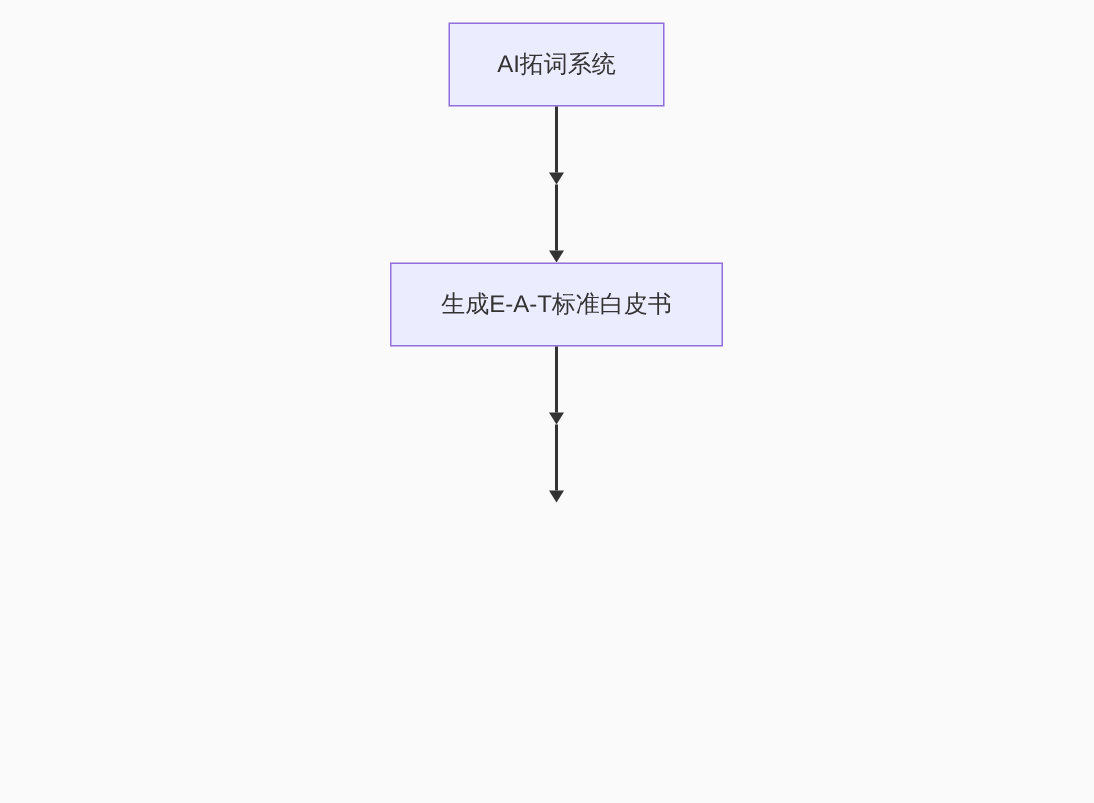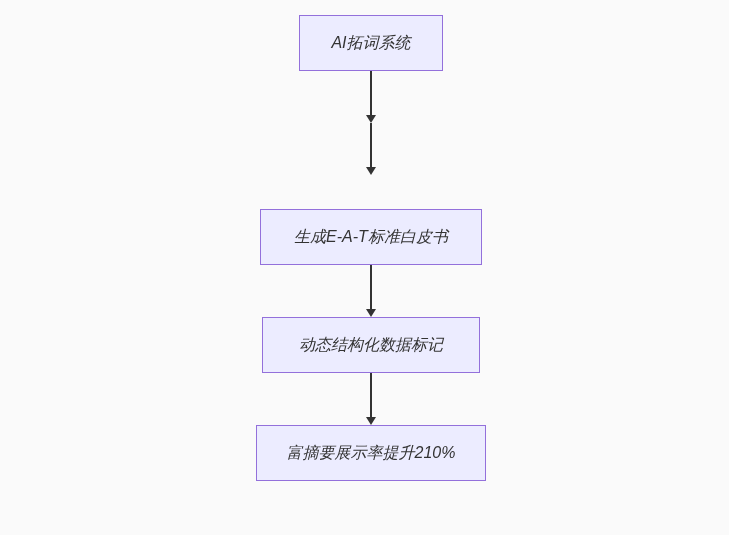--- a/index.html
+++ b/index.html
@@ -14,21 +14,20 @@
     width: 729px;
     height: 535px;
     background: var(--background);
     overflow: hidden;
     font-family: "Liberation Sans", "DejaVu Sans", sans-serif;
   }
   .canvas {
     position: relative;
     width: 729px;
     height: 535px;
-    font-style: italic;
   }
   .flowchart {
     position: absolute;
     top: 15px;
     left: 371px;
     transform: translateX(-50%);
     display: flex;
     flex-direction: column;
     align-items: center;
   }
@@ -39,21 +38,21 @@
     color: var(--text-color);
     font-size: 16px;
     display: flex;
     align-items: center;
     justify-content: center;
     text-align: center;
     white-space: nowrap;
   }
   .node.n1 { width: 144px; }
   .node.n2 { width: 193px; }
-  .node.n3 { width: 222px; margin-top: 34px; }
+  .node.n3 { width: 222px; }
   .node.n4 { width: 218px; }
   .node.n5 { width: 230px; }
   .connector {
     height: 52px;
     display: flex;
     flex-direction: column;
     align-items: center;
   }
   .connector .line {
     width: 2px;
@@ -87,23 +86,21 @@
       <div class="arrowhead"></div>
     </div>
 
     <div class="node n3">生成E-A-T标准白皮书</div>
 
     <div class="connector">
       <div class="line"></div>
       <div class="arrowhead"></div>
     </div>
 
-    <div class="node n4">动态结构化数据标记</div>
 
     <div class="connector">
       <div class="line"></div>
       <div class="arrowhead"></div>
     </div>
 
-    <div class="node n5">富摘要展示率提升210%</div>
 
   </div>
 </div>
 
 </body></html>

